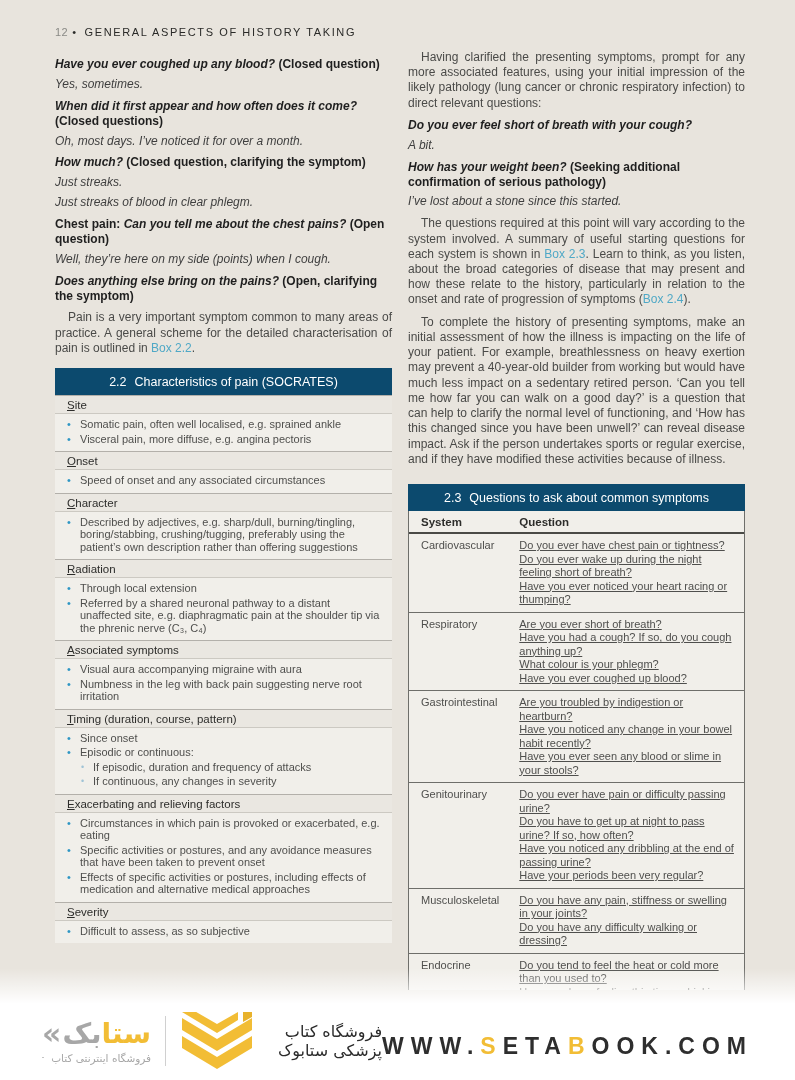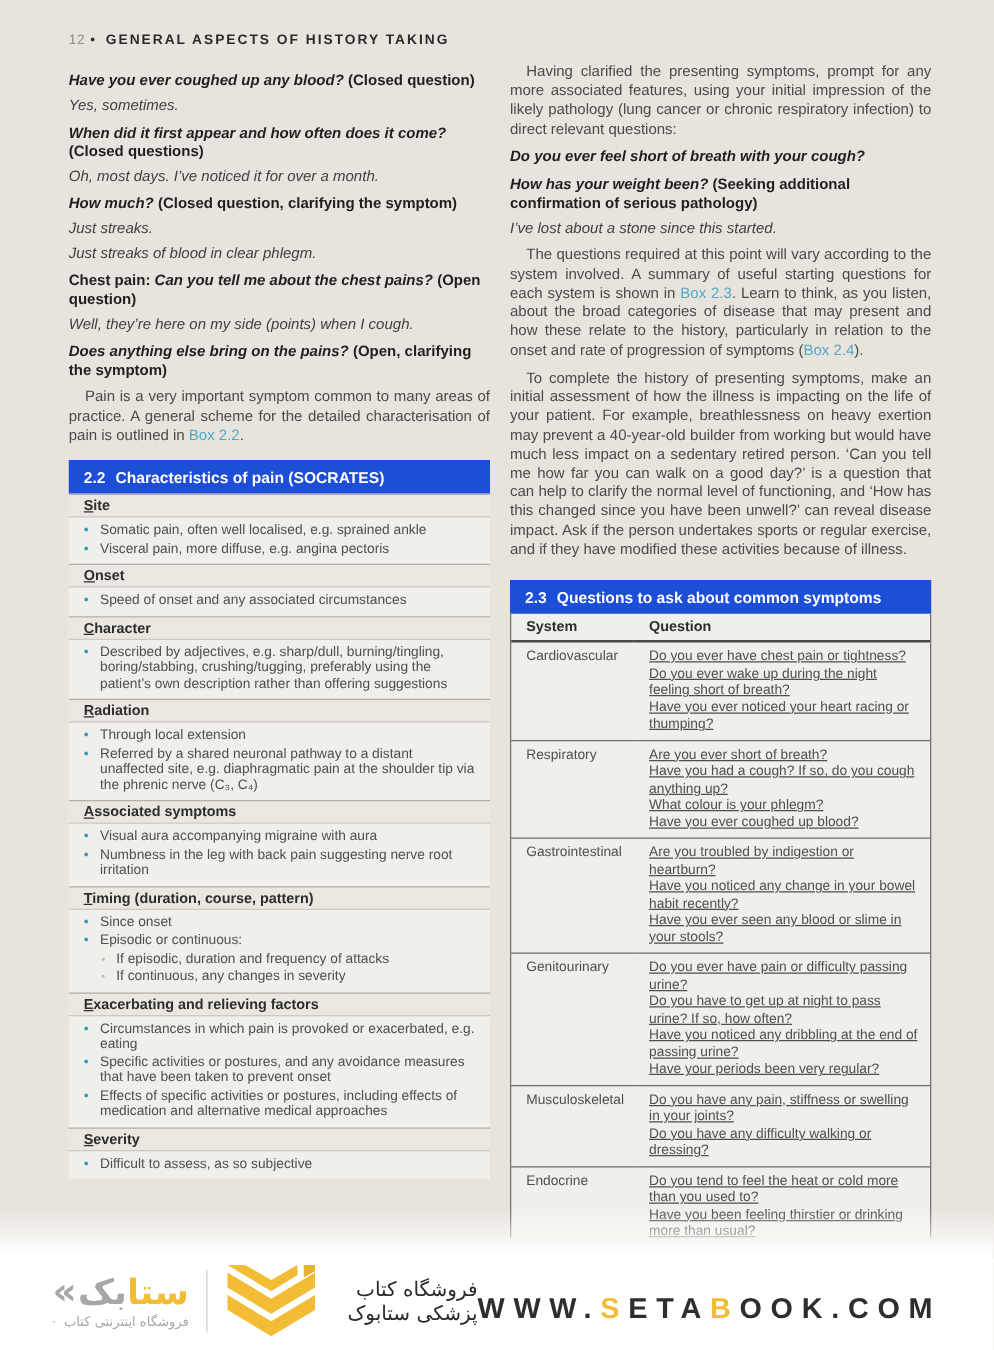--- a/index.html
+++ b/index.html
@@ -6,46 +6,46 @@
   html,body { width:795px; }
   body {
     font-family:"Liberation Sans","DejaVu Sans",sans-serif;
     background:#e8e4dd; color:#464646;
     width:795px; height:1080px; position:relative; overflow:hidden;
   }
   .page { width:795px; height:1080px; position:relative; overflow:hidden; }
 
   
   .page-header { padding:26px 0 0 55px; font-size:11px; letter-spacing:0.5px; color:#8a8a86; }
-  .page-header .ptitle { font-weight:bold; color:#2a2a28; letter-spacing:1.6px; margin-left:4px; }
+  .page-header .ptitle { font-weight:normal; color:#2a2a28; letter-spacing:1.6px; margin-left:4px; }
   .page-header .sep { color:#2a2a28; margin:0 4px; }
 
   
   .content-area { height:952px; overflow:hidden; }
   .columns { display:flex; gap:16px; padding:12px 50px 0 55px; }
   .col { flex:1; min-width:0; }
 
   
   .q { font-size:12px; line-height:1.24; margin-top:7px; color:#1f1f1f; font-weight:bold; }
   .q .qtext { font-style:italic; }
   .q .qprefix { font-style:normal; }
   .q .qtag { font-style:normal; }
   .a { font-size:12px; line-height:1.24; margin-top:5px; font-style:italic; color:#3f3f3f; }
 
   .body-text { font-size:12px; line-height:1.27; text-align:justify; color:#4a4a48; margin-top:7px; }
   .indent { text-indent:13px; }
   .boxlink { color:#4fa8c6; }
 
   
   .box { margin-top:12px; background:#f1efea; }
-  .box-header { background:#1d4ed8; color:#ffffff; font-weight:bold; font-size:12.5px; padding:7px 12px 6px; }
+  .box-header { background:#0c4a6e; color:#ffffff; font-weight:normal; font-size:12.5px; padding:7px 12px 6px;text-align:center; }
   .box-header .box-num { margin-right:8px; }
 
   
-  .sec-head { font-weight:bold; font-size:11.5px; color:#2d2d2b; background:#eae7e1;
+  .sec-head { font-weight:normal; font-size:11.5px; color:#2d2d2b; background:#eae7e1;
               border-top:1px solid #b3b0aa; border-bottom:1px solid #ccc9c2; padding:3px 12px 2px; }
   .sec-head .u { text-decoration:underline; }
   .blist { list-style:none; padding:3px 12px 5px 12px; }
   .blist li { display:flex; font-size:11px; line-height:12.5px; color:#4f4f4d; padding:1px 0; }
   .blist .dot { color:#2e96c4; width:13px; flex:0 0 13px; font-size:11px; }
   .blist li.sub { padding-left:14px; }
   .blist li.sub .dot { color:#9fc3d6; font-size:9px; width:12px; flex:0 0 12px; }
 
   
   .t-wrap { border-left:1px solid #6e6e6a; border-right:1px solid #6e6e6a; }
@@ -201,20 +201,21 @@
                 </li>
               </ul>
             </div>
         </div>
       </div>
 
       <div class="col">
         <p class="body-text indent" style="margin-top:0">Having clarified the presenting symptoms, prompt for any more associated features, using your initial impression of the likely pathology (lung cancer or chronic respiratory infection) to direct relevant questions:</p>
         <div id="right-dialog">
             <p class="q"><span class="qtext">Do you ever feel short of breath with your cough?</span></p>
+            <p class="a">A bit.</p>
             <p class="q"><span class="qtext">How has your weight been?</span><span class="qtag"> (Seeking additional confirmation of serious pathology)</span></p>
             <p class="a">I’ve lost about a stone since this started.</p>
           </div>
         <p class="body-text indent" id="para2"><span>The questions required at this point will vary according to the system involved. A summary of useful starting questions for each system is shown in </span><span class="boxlink">Box 2.3</span><span>. Learn to think, as you listen, about the broad categories of disease that may present and how these relate to the history, particularly in relation to the onset and rate of progression of symptoms (</span><span class="boxlink">Box 2.4</span><span>).</span></p>
         <p class="body-text indent">To complete the history of presenting symptoms, make an initial assessment of how the illness is impacting on the life of your patient. For example, breathlessness on heavy exertion may prevent a 40-year-old builder from working but would have much less impact on a sedentary retired person. ‘Can you tell me how far you can walk on a good day?’ is a question that can help to clarify the normal level of functioning, and ‘How has this changed since you have been unwell?’ can reveal disease impact. Ask if the person undertakes sports or regular exercise, and if they have modified these activities because of illness.</p>
         <div class="box" style="margin-top:17px">
           <div class="box-header">
             <span class="box-num">2.3</span><span>Questions to ask about common symptoms</span>
           </div>
           <div class="t-wrap">

